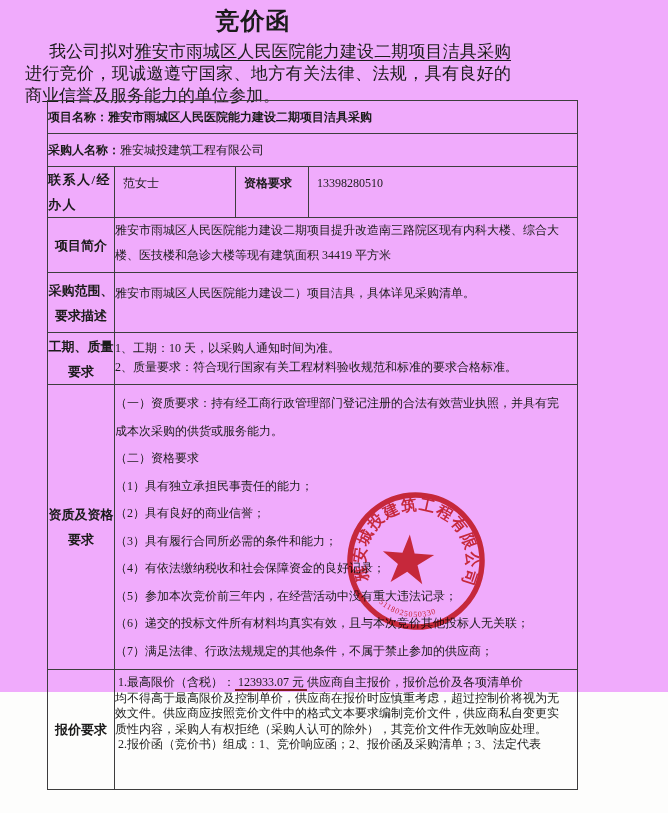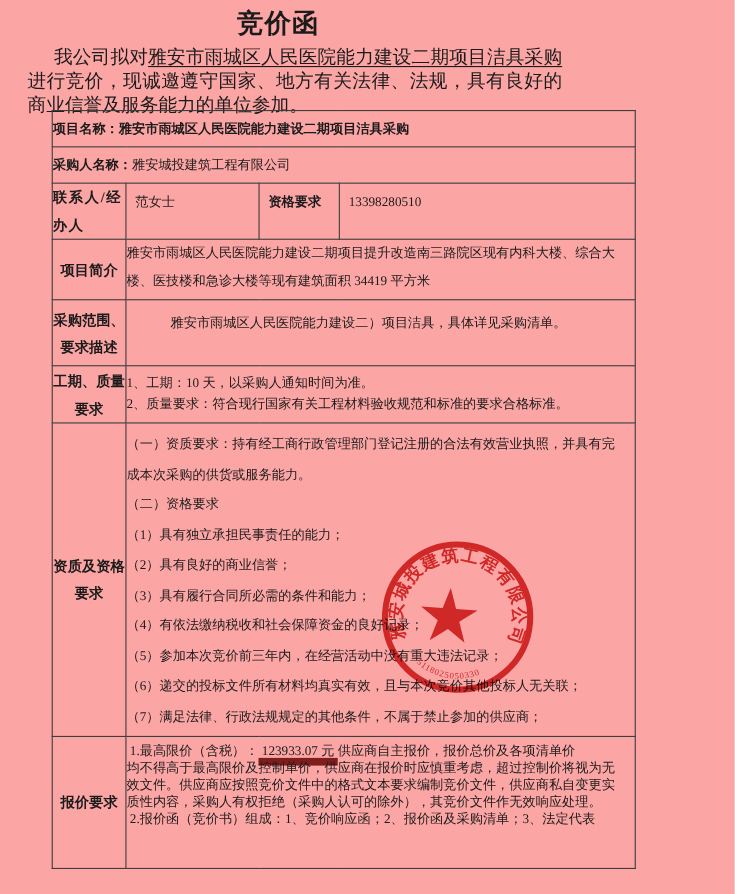--- a/index.html
+++ b/index.html
@@ -1,21 +1,21 @@
 <!DOCTYPE html>
 <html style="--stamp: #cf2a2a;"><head>
 <meta charset="utf-8">
 <style>
   html,body{margin:0;padding:0;}
   body{
     width:668px;height:813px;overflow:hidden;background:#fdfdfc;
     font-family:"Liberation Serif","DejaVu Serif",serif;color:#1b1b1b;
     -webkit-font-smoothing:antialiased;
   }
-  #page{position:relative;width:668px;height:813px;background:#fca5a5;}
+  #page{position:relative;width:668px;height:692px;background:#f0abfc;}
 
   .doc-title{
     position:absolute;top:5px;left:0;width:506px;margin:0;
     text-align:center;font-size:24px;font-weight:bold;letter-spacing:1px;
   }
   .intro{
     position:absolute;top:41px;left:25px;width:486px;margin:0;
     font-size:17px;line-height:22px;text-align:justify;text-indent:24px;
   }
   .intro .ul{text-decoration:underline;text-underline-offset:3px;}
@@ -33,26 +33,26 @@
   }
   .lbl-top{vertical-align:top;padding-top:2px;text-align:left;padding-left:5px;letter-spacing:1.5px;}
   .ct{
     white-space:pre-wrap;vertical-align:top;text-align:left;
     padding:6px 6px 2px 6px;line-height:25px;
   }
   .r1{height:33px;}  .r2{height:33px;}  .r3{height:49px;}
   .r4{height:55px;}  .r5{height:60px;}  .r6{height:52px;}
   .r7{height:285px;} .r8{height:56px;}  .r9{height:120px;}
   .r3 .v{vertical-align:top;padding:4px 8px;line-height:25px;}
-  .r5 .ct{padding-top:8px;padding-left:40px;}
+  .r5 .ct{padding-top:8px;}
   .r6 .ct{line-height:19px;padding-top:6px;}
   .r7 .ct{line-height:27.5px;padding-top:5px;border-radius:11px;}
   .r8 .ct{line-height:21px;padding-top:3px;}
   .r9 .ct{line-height:15.5px;padding-top:5px;font-size:12px;}
-  .price-ul{border-bottom:7px solid #7f1d1d;}
+  .price-ul{border-bottom:2px solid #7f1d1d;}
 
   .stamp{
     position:absolute;left:341px;top:486px;width:150px;height:150px;
     mix-blend-mode:multiply;opacity:.92;pointer-events:none;
   }
   .stamp circle{fill:none;stroke:var(--stamp,#cf2a2a);stroke-width:5.5;}
   .stamp polygon{fill:var(--stamp,#cf2a2a);}
   .stamp text{fill:var(--stamp,#cf2a2a);}
   .stamp .arc-name{font-size:15.5px;font-weight:bold;letter-spacing:1.5px;}
   .stamp .arc-digits{font-size:8px;letter-spacing:0.8px;}

